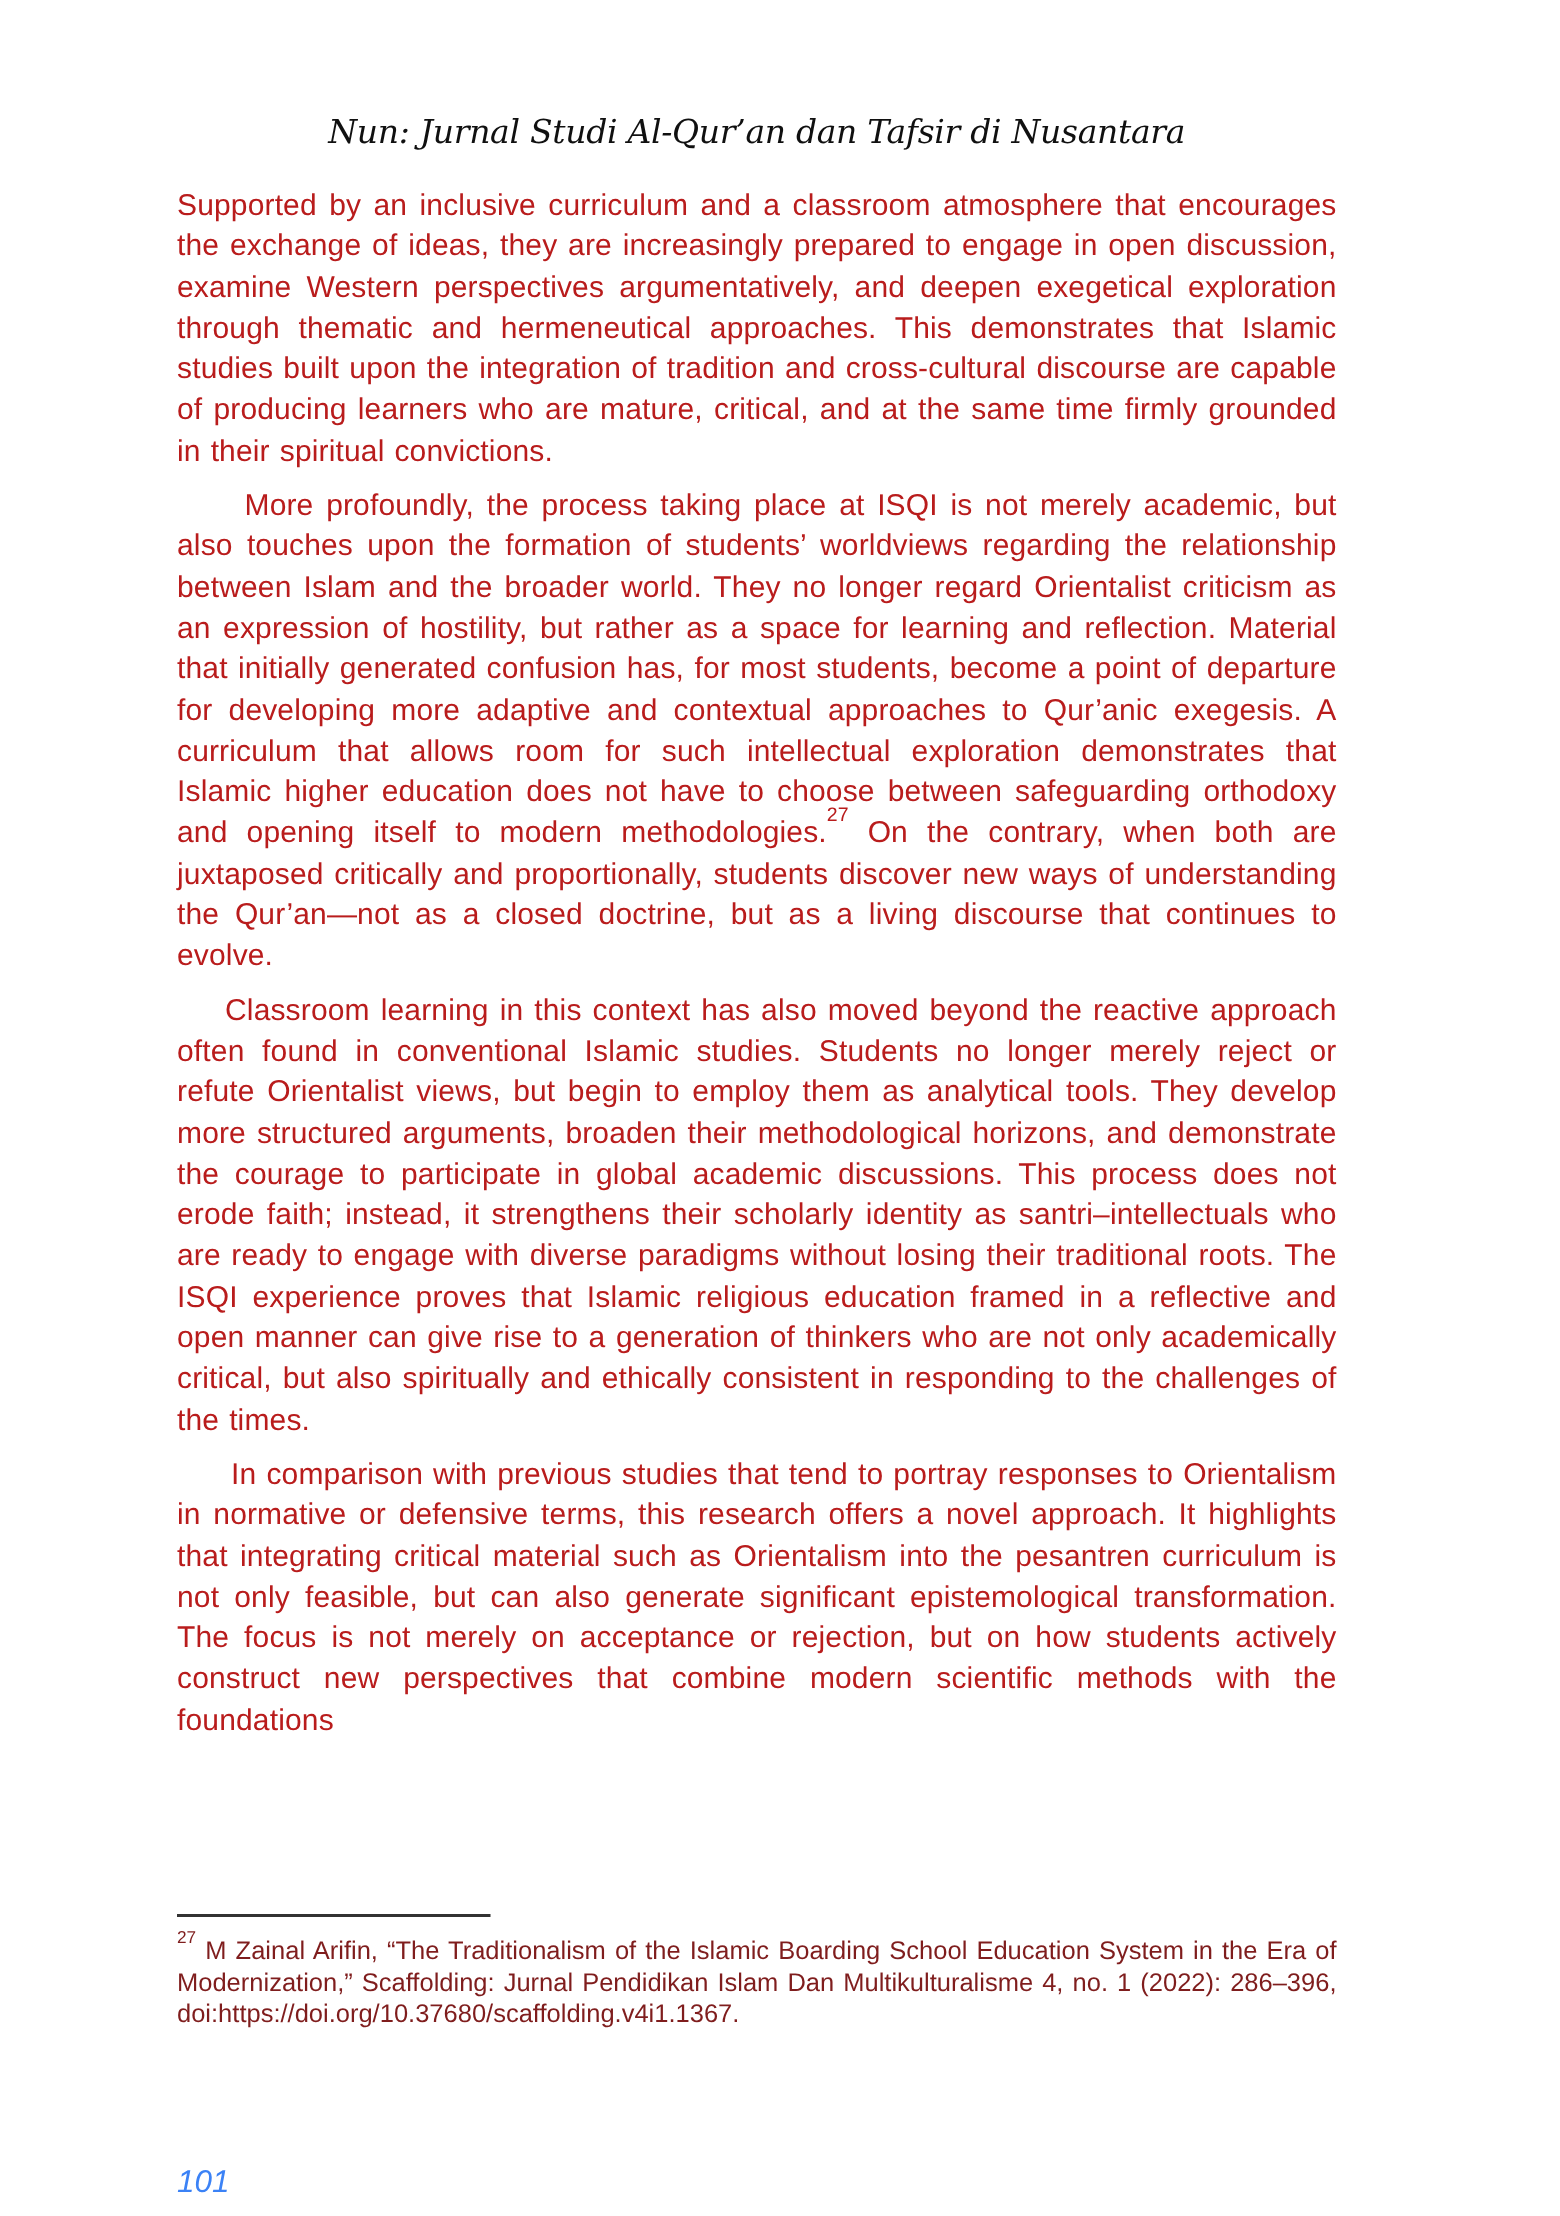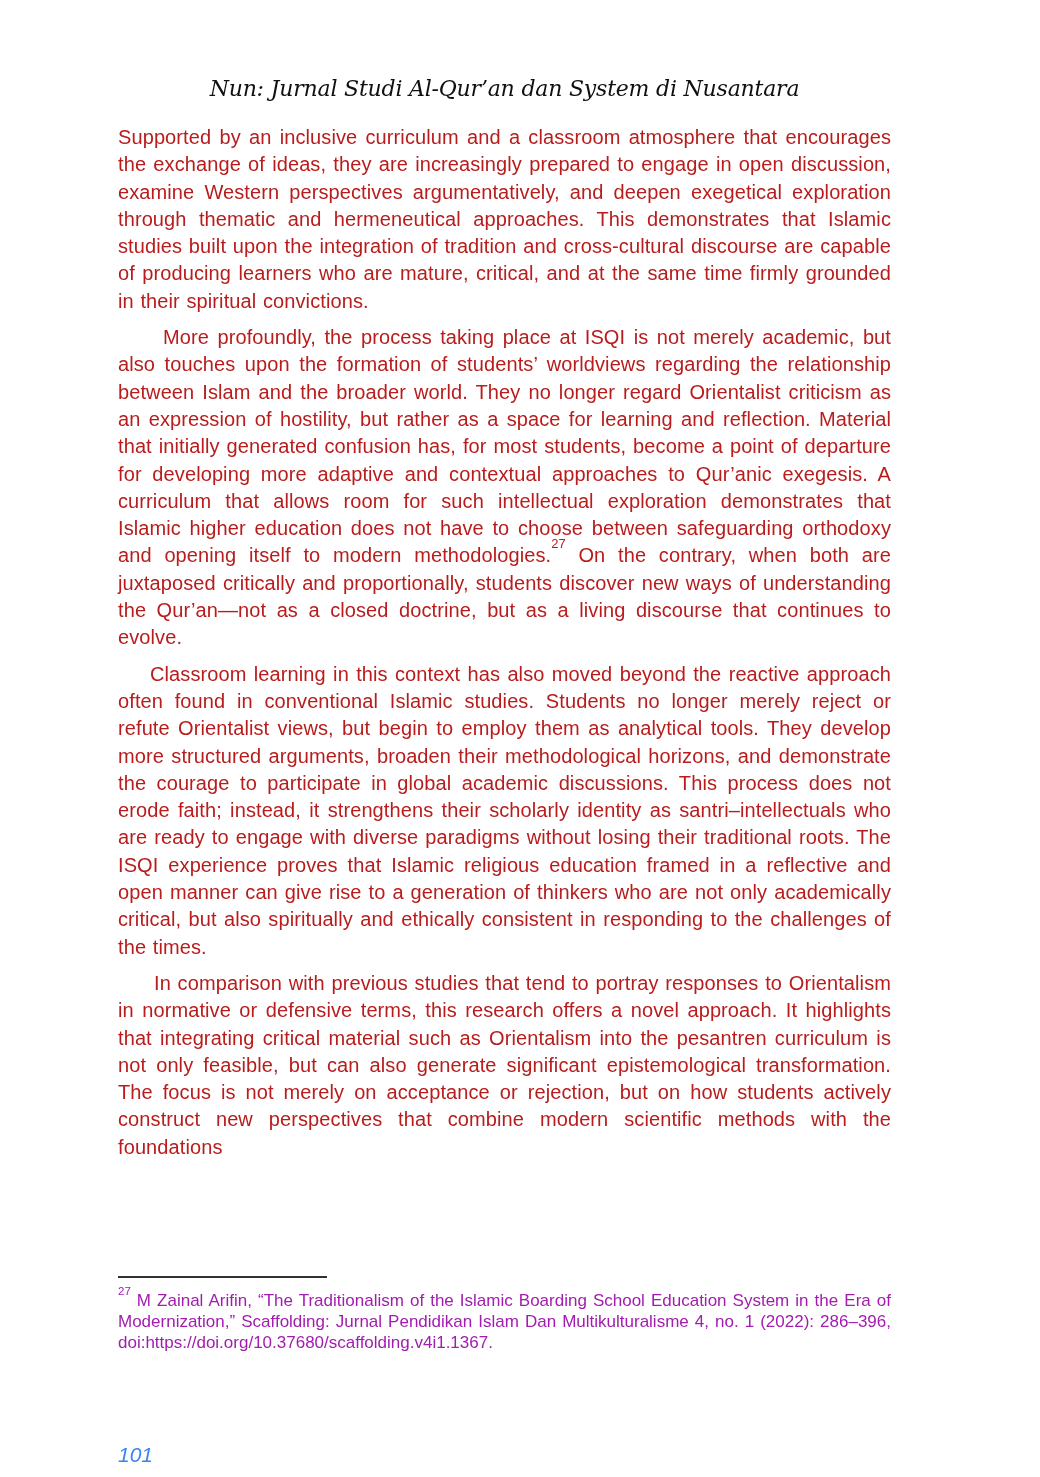--- a/index.html
+++ b/index.html
@@ -34,34 +34,34 @@
   }
   .footnote-area { position:absolute; left:118px; top:1276px; width:773px; }
   .footnote-rule {
     width:209px; height:0;
     border-top:2px solid #323232;
   }
   p.footnote {
     margin:13px 0 0 0;
     font-size:17px; line-height:20.8px;
     text-align:justify; text-justify:inter-word;
-    color:#a21caf; word-spacing:0.5px;
+    color:#7f1d1d; word-spacing:0.5px;
   }
   p.footnote .fn-sup { font-size:11.5px; top:-4.5px; }
   .page-number {
     position:absolute; left:118px; top:1442px;
     font-size:21px; line-height:25px; color:#3b82f6;font-style:italic;
   }
 </style>
 </head>
 <body>
 
 <div class="page">
 
-  <div class="running-head">Nun: Jurnal Studi Al-Qur’an dan System di Nusantara</div>
+  <div class="running-head">Nun: Jurnal Studi Al-Qur’an dan Tafsir di Nusantara</div>
 
   <div class="body-text">
       <p class="para indent-none">Supported by an inclusive curriculum and a classroom atmosphere that encourages the exchange of ideas, they are increasingly prepared to engage in open discussion, examine Western perspectives argumentatively, and deepen exegetical exploration through thematic and hermeneutical approaches. This demonstrates that Islamic studies built upon the integration of tradition and cross-cultural discourse are capable of producing learners who are mature, critical, and at the same time firmly grounded in their spiritual convictions.</p>
       <p class="para indent-lg">More profoundly, the process taking place at ISQI is not merely academic, but also touches upon the formation of students’ worldviews regarding the relationship between Islam and the broader world. They no longer regard Orientalist criticism as an expression of hostility, but rather as a space for learning and reflection. Material that initially generated confusion has, for most students, become a point of departure for developing more adaptive and contextual approaches to Qur’anic exegesis. A curriculum that allows room for such intellectual exploration demonstrates that Islamic higher education does not have to choose between safeguarding orthodoxy and opening itself to modern methodologies.<sup>27</sup> On the contrary, when both are juxtaposed critically and proportionally, students discover new ways of understanding the Qur’an—not as a closed doctrine, but as a living discourse that continues to evolve.</p>
       <p class="para indent-md">Classroom learning in this context has also moved beyond the reactive approach often found in conventional Islamic studies. Students no longer merely reject or refute Orientalist views, but begin to employ them as analytical tools. They develop more structured arguments, broaden their methodological horizons, and demonstrate the courage to participate in global academic discussions. This process does not erode faith; instead, it strengthens their scholarly identity as santri–intellectuals who are ready to engage with diverse paradigms without losing their traditional roots. The ISQI experience proves that Islamic religious education framed in a reflective and open manner can give rise to a generation of thinkers who are not only academically critical, but also spiritually and ethically consistent in responding to the challenges of the times.</p>
       <p class="para indent-sm">In comparison with previous studies that tend to portray responses to Orientalism in normative or defensive terms, this research offers a novel approach. It highlights that integrating critical material such as Orientalism into the pesantren curriculum is not only feasible, but can also generate significant epistemological transformation. The focus is not merely on acceptance or rejection, but on how students actively construct new perspectives that combine modern scientific methods with the foundations</p>
     </div>
 
   <div class="footnote-area">
     <div class="footnote-rule"></div>

